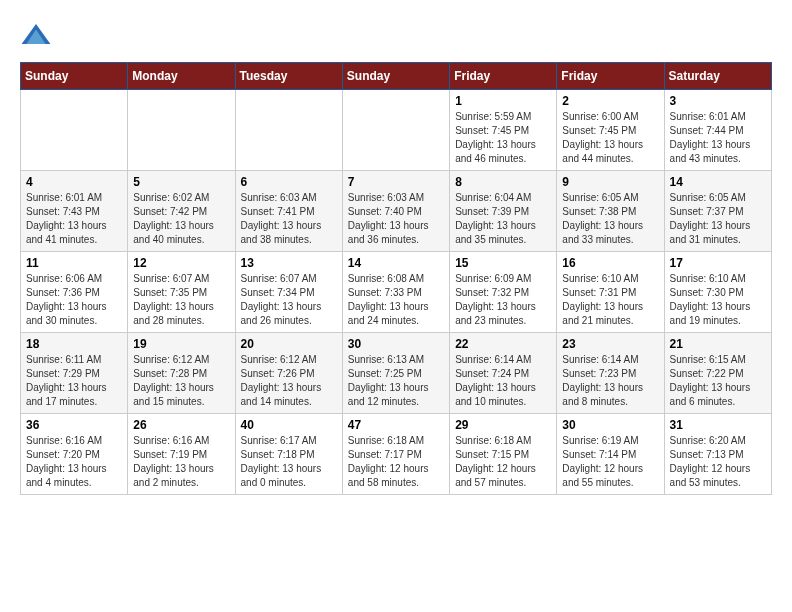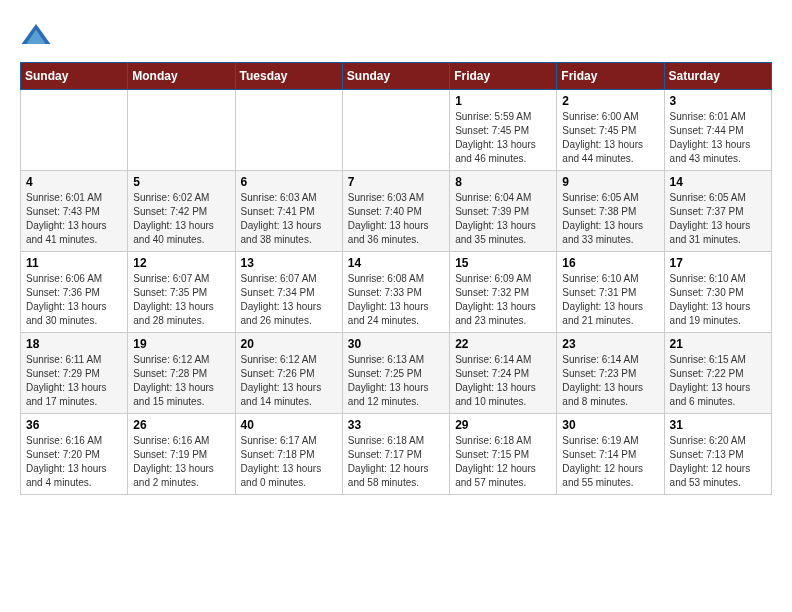--- a/index.html
+++ b/index.html
@@ -160,19 +160,19 @@
         <td><span class="day-num">20</span><span class="day-info">Sunrise: 6:12 AM<br>Sunset: 7:26 PM<br>Daylight: 13 hours and 14 minutes.</span></td>
         <td><span class="day-num">30</span><span class="day-info">Sunrise: 6:13 AM<br>Sunset: 7:25 PM<br>Daylight: 13 hours and 12 minutes.</span></td>
         <td><span class="day-num">22</span><span class="day-info">Sunrise: 6:14 AM<br>Sunset: 7:24 PM<br>Daylight: 13 hours and 10 minutes.</span></td>
         <td><span class="day-num">23</span><span class="day-info">Sunrise: 6:14 AM<br>Sunset: 7:23 PM<br>Daylight: 13 hours and 8 minutes.</span></td>
         <td><span class="day-num">21</span><span class="day-info">Sunrise: 6:15 AM<br>Sunset: 7:22 PM<br>Daylight: 13 hours and 6 minutes.</span></td>
       </tr>
       <tr>
         <td><span class="day-num">36</span><span class="day-info">Sunrise: 6:16 AM<br>Sunset: 7:20 PM<br>Daylight: 13 hours and 4 minutes.</span></td>
         <td><span class="day-num">26</span><span class="day-info">Sunrise: 6:16 AM<br>Sunset: 7:19 PM<br>Daylight: 13 hours and 2 minutes.</span></td>
         <td><span class="day-num">40</span><span class="day-info">Sunrise: 6:17 AM<br>Sunset: 7:18 PM<br>Daylight: 13 hours and 0 minutes.</span></td>
-        <td><span class="day-num">33</span><span class="day-info">Sunrise: 6:18 AM<br>Sunset: 7:17 PM<br>Daylight: 12 hours and 58 minutes.</span></td>
+        <td><span class="day-num">47</span><span class="day-info">Sunrise: 6:18 AM<br>Sunset: 7:17 PM<br>Daylight: 12 hours and 58 minutes.</span></td>
         <td><span class="day-num">29</span><span class="day-info">Sunrise: 6:18 AM<br>Sunset: 7:15 PM<br>Daylight: 12 hours and 57 minutes.</span></td>
         <td><span class="day-num">30</span><span class="day-info">Sunrise: 6:19 AM<br>Sunset: 7:14 PM<br>Daylight: 12 hours and 55 minutes.</span></td>
         <td><span class="day-num">31</span><span class="day-info">Sunrise: 6:20 AM<br>Sunset: 7:13 PM<br>Daylight: 12 hours and 53 minutes.</span></td>
       </tr>
     </tbody>
 </table>
 
 </body></html>

